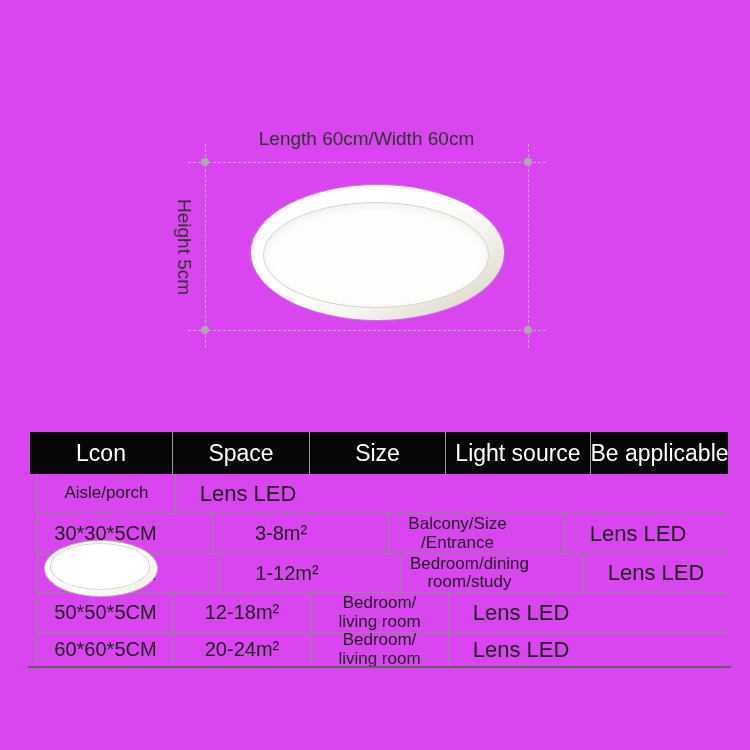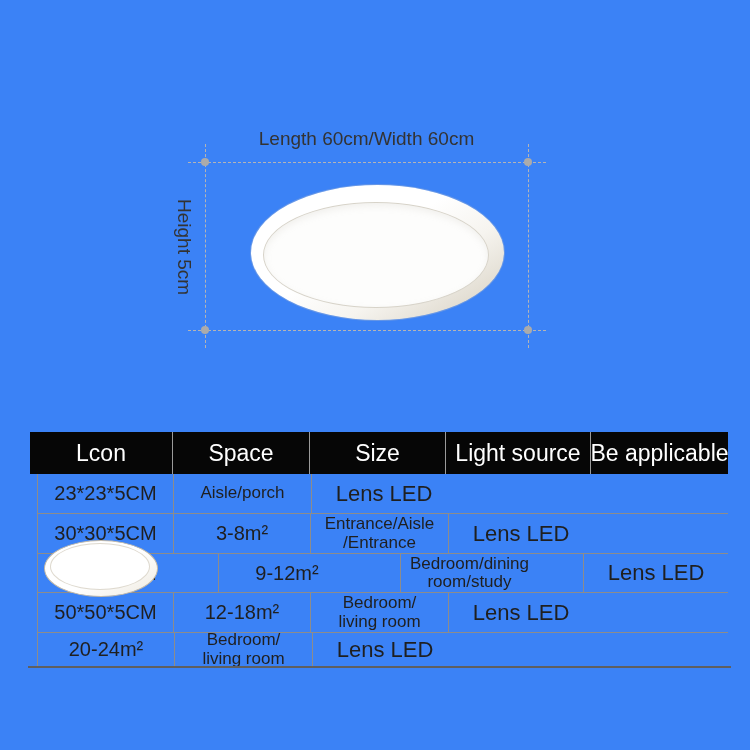--- a/index.html
+++ b/index.html
@@ -5,21 +5,21 @@
   * { margin: 0; padding: 0; box-sizing: border-box; }
   html, body { background: #ffffff; }
   body {
     font-family: "Liberation Sans", sans-serif;
     color: #2f2f2f;
   }
   .stage {
     position: relative;
     width: 750px;
     height: 750px;
-    background: #3b82f6;
+    background: #d946ef;
     overflow: hidden;
   }
 
   
   .dim-label-top {
     position: absolute;
     left: 205px; top: 128px; width: 323px;
     text-align: center;
     font-size: 19px;
     color: #333333;
@@ -103,21 +103,21 @@
   .lamp-icon-panel {
     position: absolute;
     left: 5px; top: 2px; right: 7px; bottom: 6px;
     border-radius: 50%;
     background: #ffffff;
     border: 1px solid rgba(195,185,165,0.55);
   }
   .data-col { flex: 1; display: flex; flex-direction: column; }
   .tr { display: flex; }
   .tr + .tr { border-top: 1px solid #8c8c8c; }
-  .r0 { height: 39px; } .r1 { height: 40px; } .r2 { height: 39px; gap: 45px; }
+  .r0 { height: 39px; } .r1 { height: 40px; gap: 39px; } .r2 { height: 39px; gap: 45px; }
   .r3 { height: 40px; } .r4 { height: 34px; }
   .td {
     display: flex; align-items: center; justify-content: center;
     text-align: center;
     color: #1f1f1f;
     font-size: 20px;
     border-left: 1px solid #8c8c8c;
     white-space: pre-line;
     overflow: hidden;
   }
@@ -161,46 +161,46 @@
 
     <div class="tbody">
       <div class="icon-col">
         <div class="lamp-icon">
           <div class="lamp-icon-panel"></div>
         </div>
       </div>
 
       <div class="data-col">
         <div class="tr r0">
-          <div class="td col-1">23*23*5CM</div>
           <div class="td col-3 applicable">Aisle/porch</div>
           <div class="td col-4 light">Lens LED</div>
         </div>
         <div class="tr r1">
           <div class="td col-1">30*30*5CM</div>
           <div class="td col-2">3-8m²</div>
-          <div class="td col-3 applicable">Entrance/Aisle
+          <div class="td col-3 applicable">Balcony/Size
 /Entrance</div>
           <div class="td col-4 light">Lens LED</div>
         </div>
         <div class="tr r2">
           <div class="td col-1">40*40*5CM</div>
-          <div class="td col-2">9-12m²</div>
+          <div class="td col-2">1-12m²</div>
           <div class="td col-3 applicable">Bedroom/dining
 room/study</div>
           <div class="td col-4 light">Lens LED</div>
         </div>
         <div class="tr r3">
           <div class="td col-1">50*50*5CM</div>
           <div class="td col-2">12-18m²</div>
           <div class="td col-3 applicable">Bedroom/
 living room</div>
           <div class="td col-4 light">Lens LED</div>
         </div>
         <div class="tr r4">
+          <div class="td col-1">60*60*5CM</div>
           <div class="td col-2">20-24m²</div>
           <div class="td col-3 applicable">Bedroom/
 living room</div>
           <div class="td col-4 light">Lens LED</div>
         </div>
       </div>
     </div>
 
     <div class="table-bottom-line"></div>
   </div>

